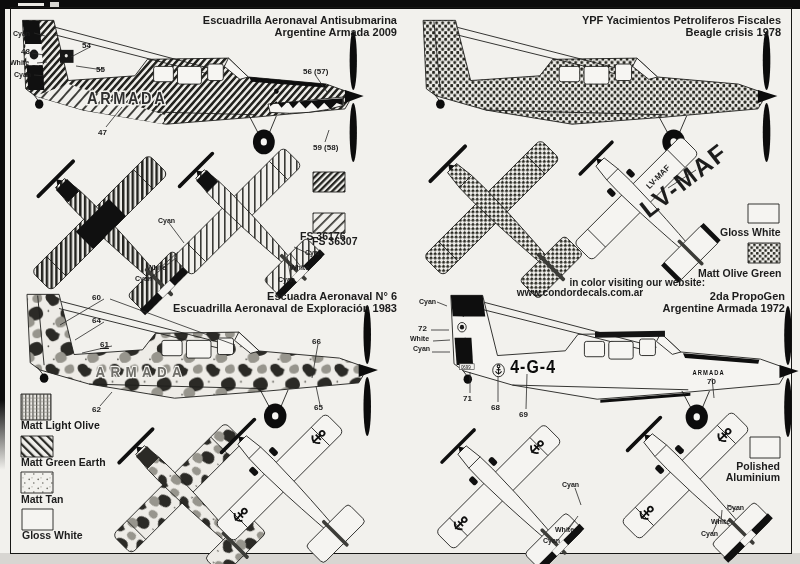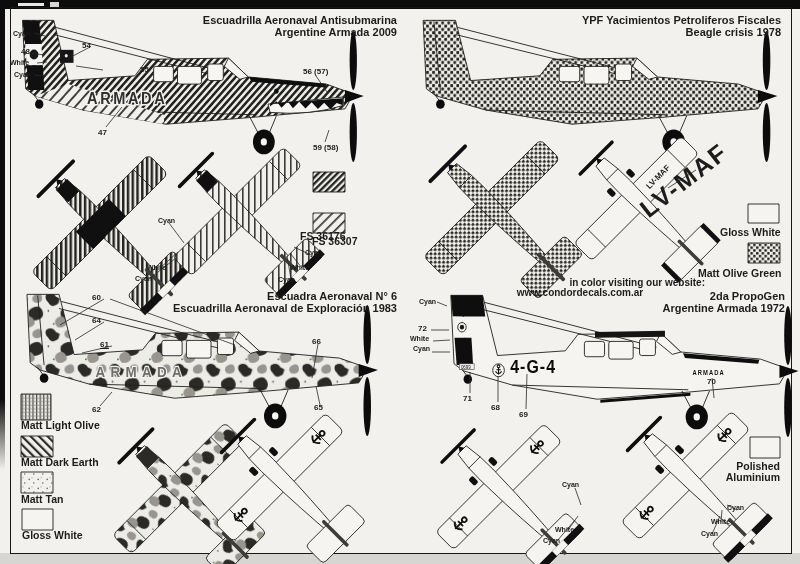--- a/index.html
+++ b/index.html
@@ -323,21 +323,21 @@
     <div class="note" style="left:455px;top:278px;width:250px;">
       <div style="position:static;text-align:right;">in color visiting our website:</div>
       <div style="position:static;">www.condordecals.com.ar</div>
     </div>
 
     <span class="lb" style="left:13px;top:30px;">Cyan</span>
     <span class="num" style="left:21px;top:47px;">48</span>
     <span class="lb" style="left:10px;top:59px;">White</span>
     <span class="lb" style="left:14px;top:71px;">Cyan</span>
     <span class="num" style="left:82px;top:41px;">54</span>
-    <span class="num" style="left:96px;top:65px;margin-left:44px;">55</span>
+    <span class="num" style="left:96px;top:65px;">55</span>
     <span class="num" style="left:303px;top:67px;">56 (57)</span>
     <span class="num" style="left:98px;top:128px;">47</span>
     <span class="num" style="left:313px;top:143px;">59 (58)</span>
 
     <span class="lb" style="left:158px;top:217px;">Cyan</span>
     <span class="lb" style="left:147px;top:264px;">White</span>
     <span class="lb" style="left:135px;top:275px;">Cyan</span>
     <span class="lb" style="left:305px;top:249px;">Cyan</span>
     <span class="lb" style="left:290px;top:264px;">White</span>
     <span class="lb" style="left:278px;top:276px;">Cyan</span>
@@ -350,21 +350,21 @@
     <span class="leg" style="left:698px;top:267px;">Matt Olive Green</span>
 
     <span class="num" style="left:92px;top:293px;">60</span>
     <span class="num" style="left:92px;top:316px;">64</span>
     <span class="num" style="left:100px;top:340px;text-decoration:underline;">61</span>
     <span class="num" style="left:312px;top:337px;">66</span>
     <span class="num" style="left:92px;top:405px;">62</span>
     <span class="num" style="left:314px;top:403px;">65</span>
 
     <span class="leg" style="left:21px;top:419px;">Matt Light Olive</span>
-    <span class="leg" style="left:21px;top:456px;">Matt Dark Earth</span>
+    <span class="leg" style="left:21px;top:456px;">Matt Green Earth</span>
     <span class="leg" style="left:21px;top:493px;">Matt Tan</span>
     <span class="leg" style="left:22px;top:529px;">Gloss White</span>
 
     <span class="lb" style="left:419px;top:298px;">Cyan</span>
     <span class="num" style="left:418px;top:324px;">72</span>
     <span class="lb" style="left:410px;top:335px;">White</span>
     <span class="lb" style="left:413px;top:345px;">Cyan</span>
     <span class="num" style="left:463px;top:394px;">71</span>
     <span class="num" style="left:491px;top:403px;">68</span>
     <span class="num" style="left:519px;top:410px;">69</span>

